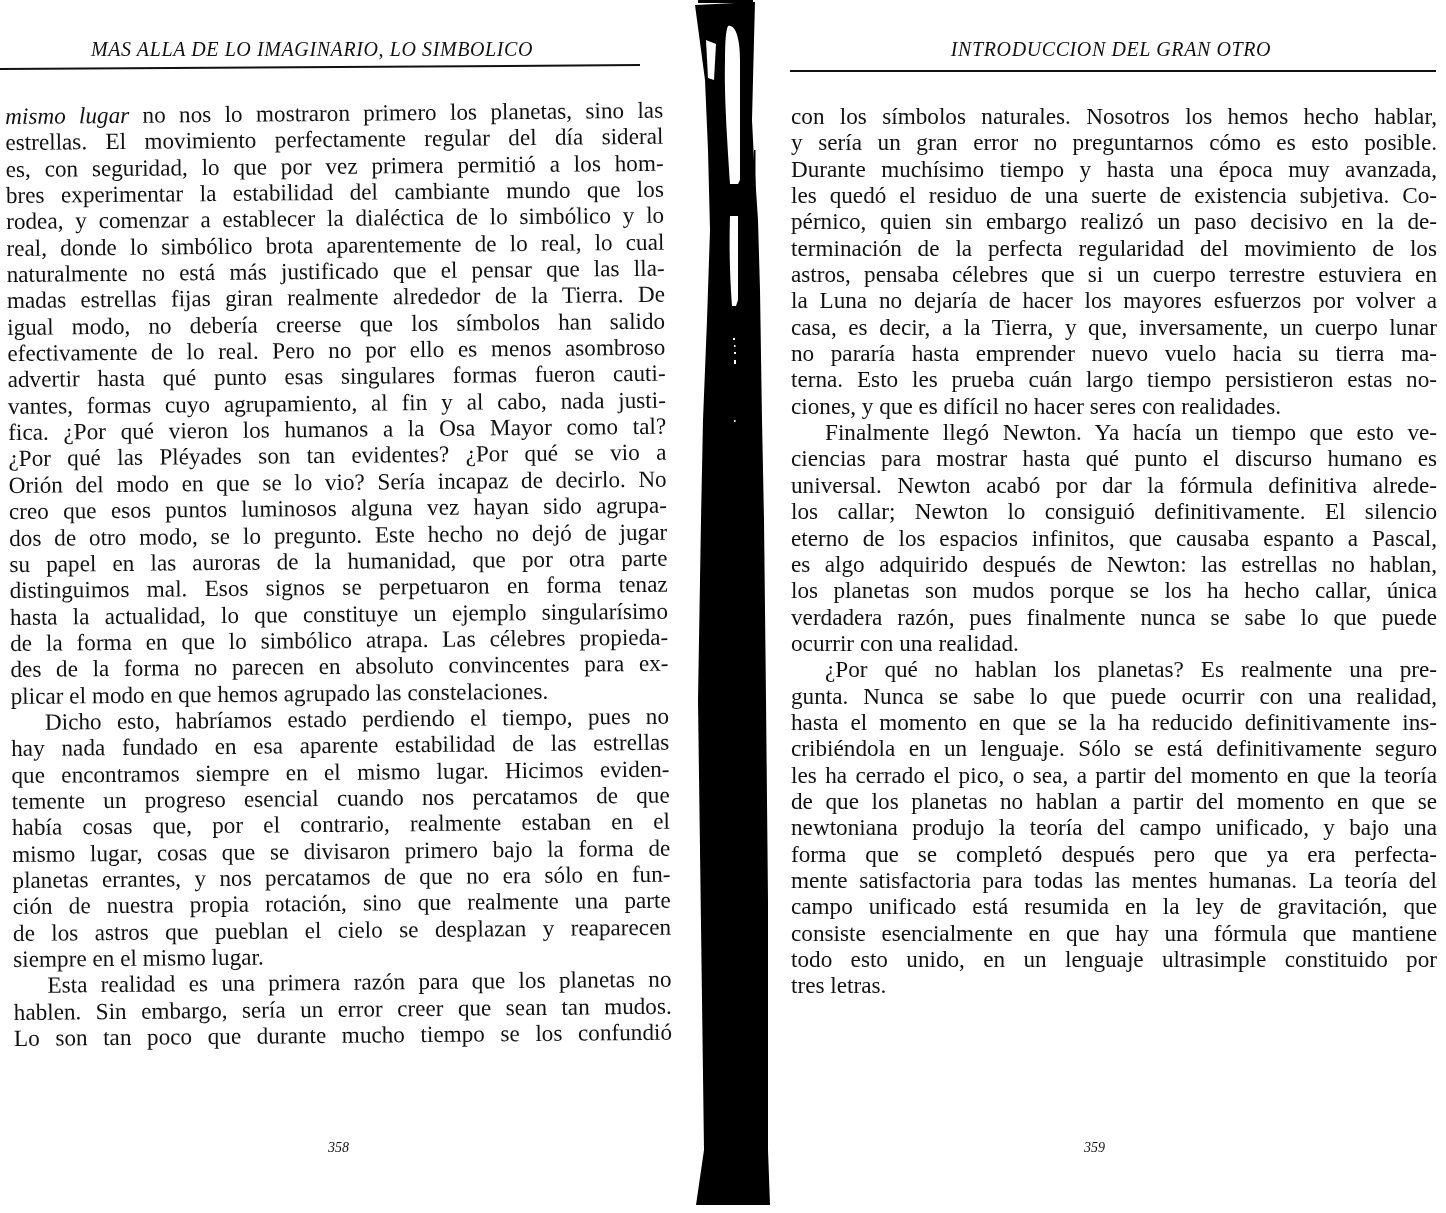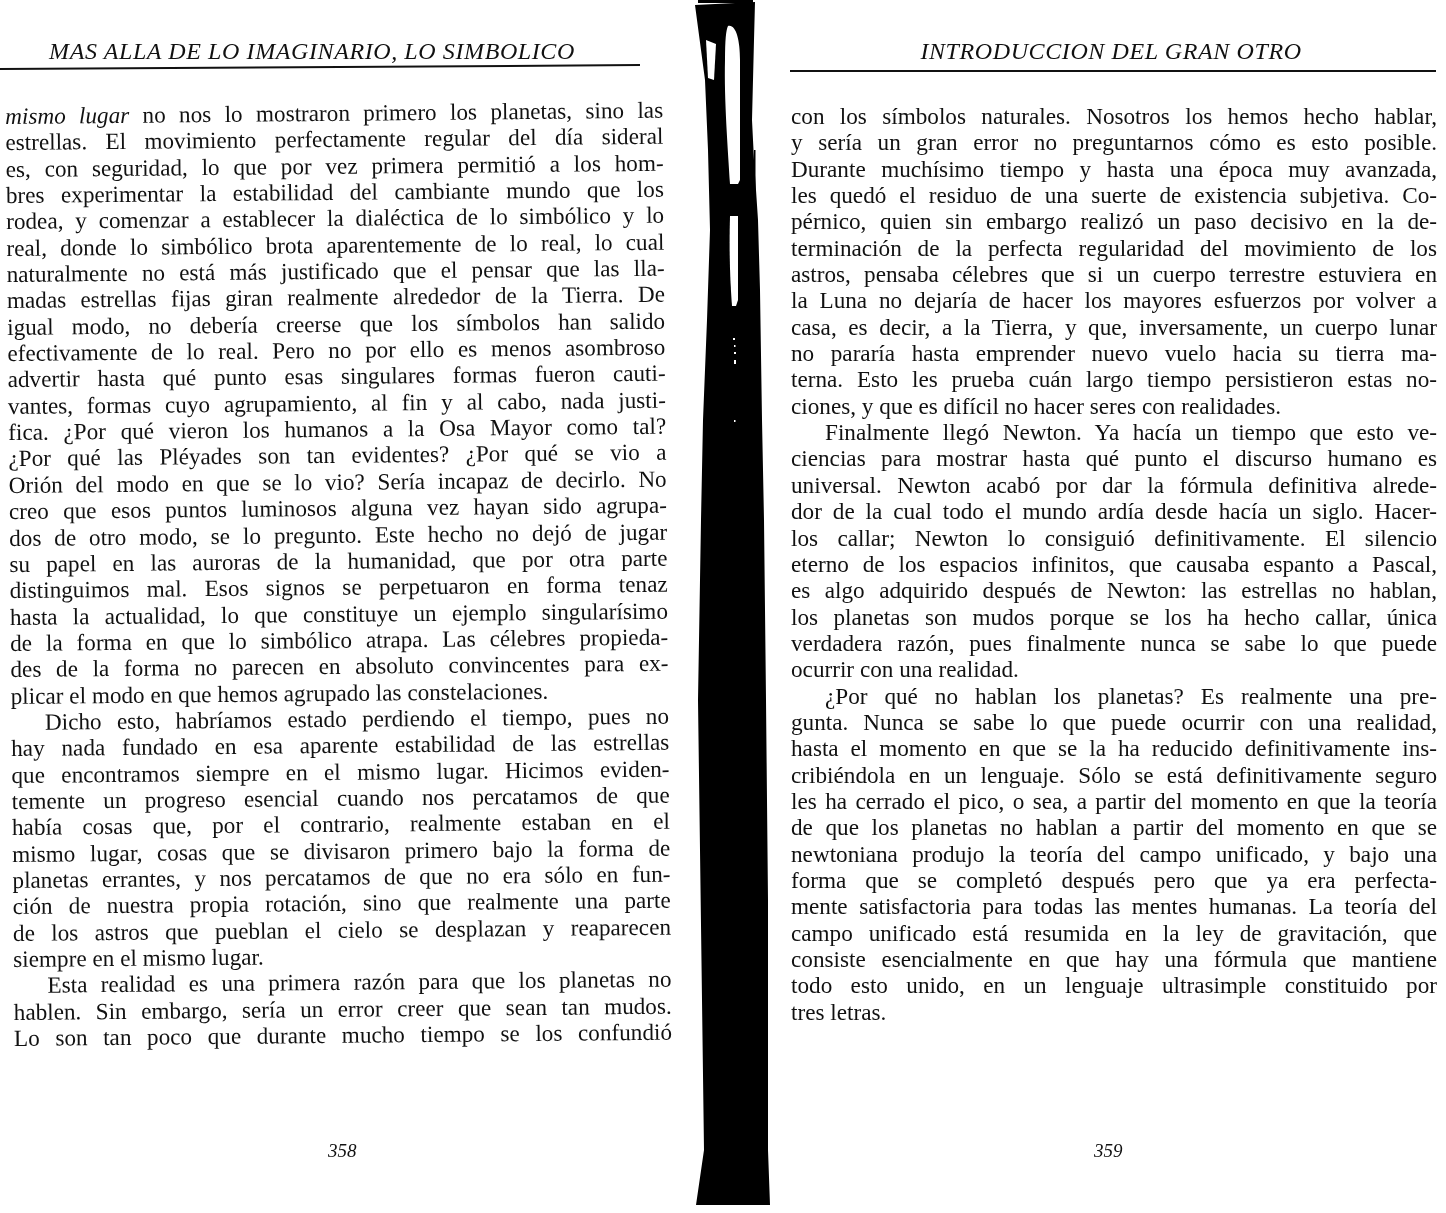--- a/index.html
+++ b/index.html
@@ -6,21 +6,21 @@
   body {
     width: 1446px; height: 1213px; position: relative; overflow: hidden;
     font-family: "Liberation Serif", "DejaVu Serif", serif; color: #111111;
   }
   .page { position: absolute; top: 0; height: 1213px; }
   .page-left { left: 0; width: 660px; }
   .page-right { left: 788px; width: 658px; }
 
   .running-head {
     position: absolute; top: 38px; left: 0; right: 0;
-    font-style: italic; font-size: 24px; letter-spacing: 0.6px;
+    font-style: italic; font-size: 20px; letter-spacing: 0.6px;
     text-align: center; white-space: nowrap;
   }
   .page-left .running-head { left: 0; width: 624px; }
   .page-right .running-head { left: 0; width: 646px; }
 
   .head-rule { position: absolute; height: 2px; background: #111; }
   .page-left .head-rule { top: 68px; left: 0; width: 640px; transform: rotate(-0.35deg); transform-origin: left; }
   .page-right .head-rule { top: 70px; left: 2px; width: 646px; }
 
   .body-text {
@@ -32,24 +32,24 @@
 
   .line {
     display: block; text-align: justify; text-align-last: justify;
     white-space: nowrap; height: 26.35px; overflow: visible;
   }
   .line.last { text-align-last: left; }
   .line.indent { padding-left: 34px; }
   .it { font-style: italic; }
 
   .folio {
-    position: absolute; top: 1140px; font-style: italic; font-size: 19px;
+    position: absolute; top: 1140px; font-style: italic; font-size: 14px;
   }
   .page-left .folio { left: 328px; }
-  .page-right .folio { left: 306px; font-style: italic; }
+  .page-right .folio { left: 296px; font-style: italic; }
 
   
   .spine { position: absolute; left: 670px; top: 0; width: 110px; height: 1213px; }
   .spine svg { display: block; }
 </style>
 </head>
 <body>
 
 <div class="page page-left">
   <div class="running-head">MAS ALLA DE LO IMAGINARIO, LO SIMBOLICO</div>
@@ -128,21 +128,20 @@
       <span class="line"><span>terminación de la perfecta regularidad del movimiento de los</span></span>
       <span class="line"><span>astros, pensaba célebres que si un cuerpo terrestre estuviera en</span></span>
       <span class="line"><span>la Luna no dejaría de hacer los mayores esfuerzos por volver a</span></span>
       <span class="line"><span>casa, es decir, a la Tierra, y que, inversamente, un cuerpo lunar</span></span>
       <span class="line"><span>no pararía hasta emprender nuevo vuelo hacia su tierra ma-</span></span>
       <span class="line"><span>terna. Esto les prueba cuán largo tiempo persistieron estas no-</span></span>
       <span class="line last"><span>ciones, y que es difícil no hacer seres con realidades.</span></span>
       <span class="line indent"><span>Finalmente llegó Newton. Ya hacía un tiempo que esto ve-</span></span>
       <span class="line"><span>ciencias para mostrar hasta qué punto el discurso humano es</span></span>
       <span class="line"><span>universal. Newton acabó por dar la fórmula definitiva alrede-</span></span>
-      <span class="line"><span>dor de la cual todo el mundo ardía desde hacía un siglo. Hacer-</span></span>
       <span class="line"><span>los callar; Newton lo consiguió definitivamente. El silencio</span></span>
       <span class="line"><span>eterno de los espacios infinitos, que causaba espanto a Pascal,</span></span>
       <span class="line"><span>es algo adquirido después de Newton: las estrellas no hablan,</span></span>
       <span class="line"><span>los planetas son mudos porque se los ha hecho callar, única</span></span>
       <span class="line"><span>verdadera razón, pues finalmente nunca se sabe lo que puede</span></span>
       <span class="line last"><span>ocurrir con una realidad.</span></span>
       <span class="line indent"><span>¿Por qué no hablan los planetas? Es realmente una pre-</span></span>
       <span class="line"><span>gunta. Nunca se sabe lo que puede ocurrir con una realidad,</span></span>
       <span class="line"><span>hasta el momento en que se la ha reducido definitivamente ins-</span></span>
       <span class="line"><span>cribiéndola en un lenguaje. Sólo se está definitivamente seguro</span></span>

